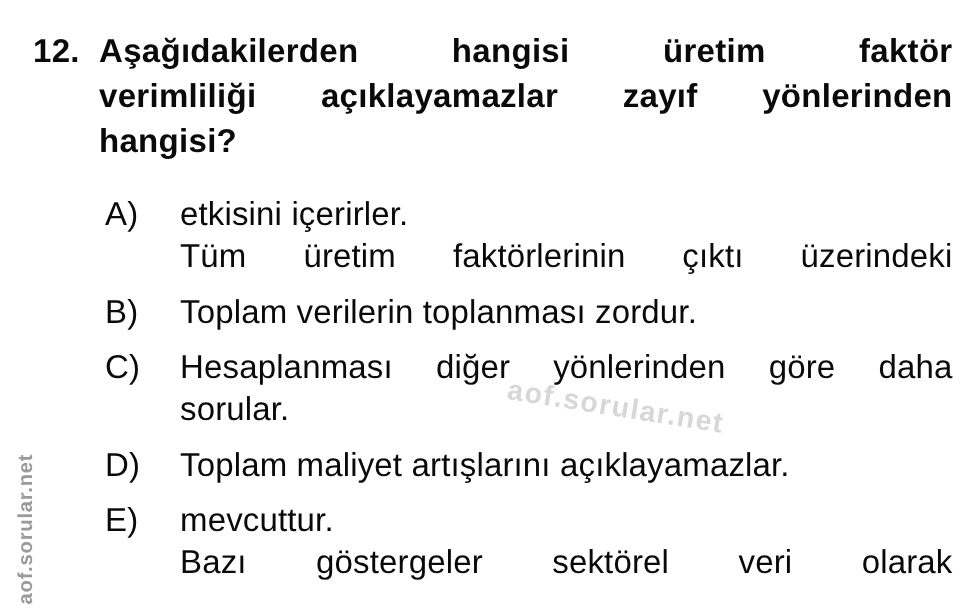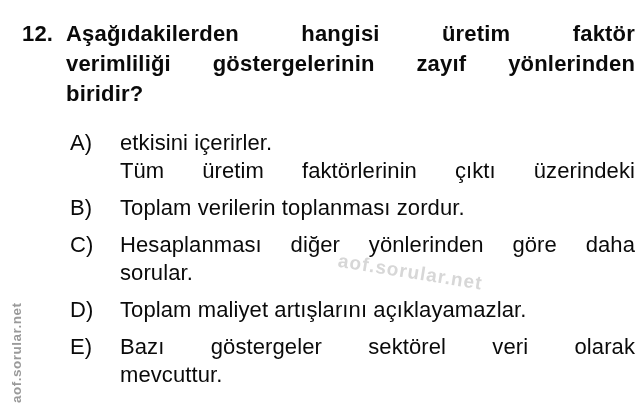--- a/index.html
+++ b/index.html
@@ -82,22 +82,22 @@
 <div class="page">
 
   <div class="watermark-left">aof.sorular.net</div>
 
   <div class="watermark-center">aof.sorular.net</div>
 
   <div class="question">
     <div class="qnum">12.</div>
     <div class="qtext">
       <div class="qline j">Aşağıdakilerden hangisi üretim faktör</div>
-      <div class="qline j"><span>verimliliği göstergelerinin</span> <span class="u">zayıf</span> <span>yönlerinden</span></div>
-      <div class="qline">biridir?</div>
+      <div class="qline j"><span>verimliliği açıklayamazlar</span> <span class="u">zayıf</span> <span>yönlerinden</span></div>
+      <div class="qline">hangisi?</div>
     </div>
   </div>
 
   <div class="options">
 
     <div class="opt">
       <div class="letter">A)</div>
       <div class="otext">
         <div class="oline">etkisini içerirler.</div>
         <div class="oline j">Tüm üretim faktörlerinin çıktı üzerindeki</div>
@@ -122,19 +122,19 @@
     <div class="opt">
       <div class="letter">D)</div>
       <div class="otext">
         <div class="oline">Toplam maliyet artışlarını açıklayamazlar.</div>
       </div>
     </div>
 
     <div class="opt">
       <div class="letter">E)</div>
       <div class="otext">
+        <div class="oline">mevcuttur.</div>
         <div class="oline j">Bazı göstergeler sektörel veri olarak</div>
-        <div class="oline">mevcuttur.</div>
       </div>
     </div>
 
   </div>
 </div>
 
 </body></html>

